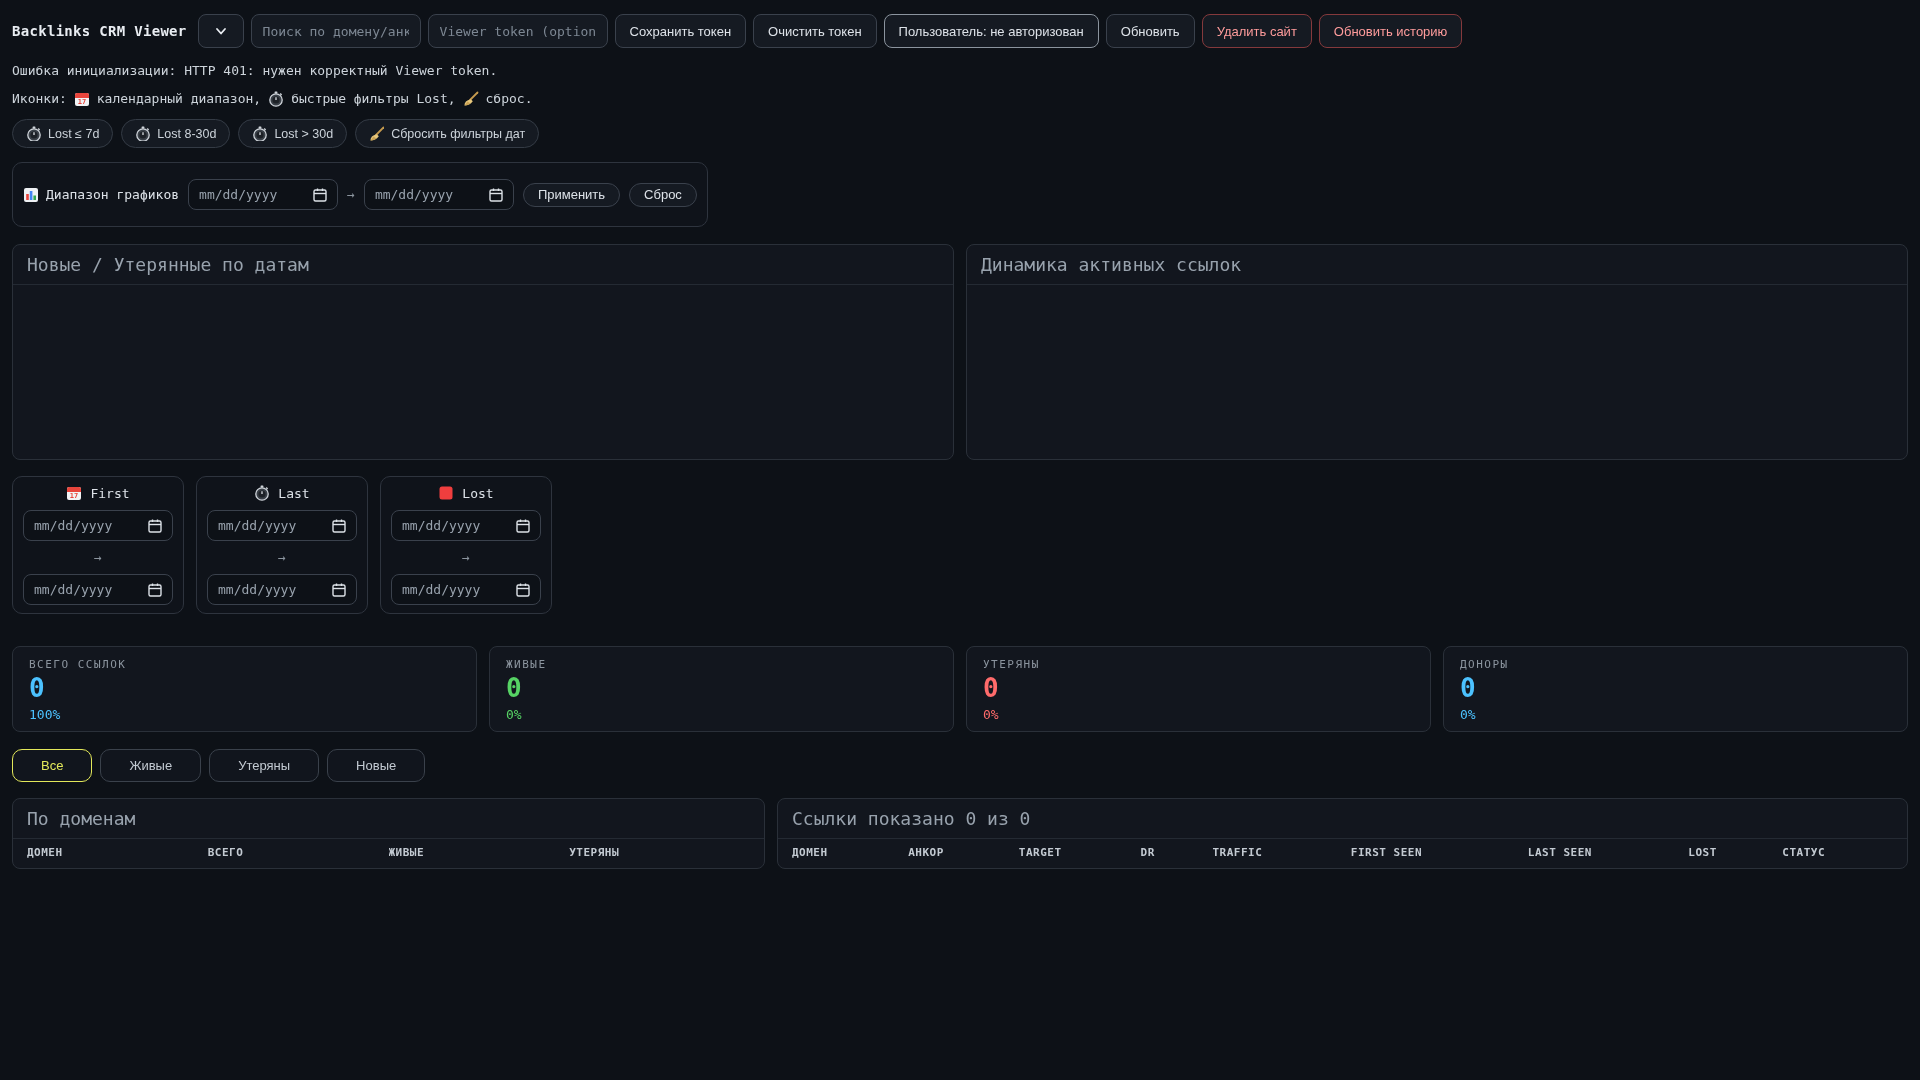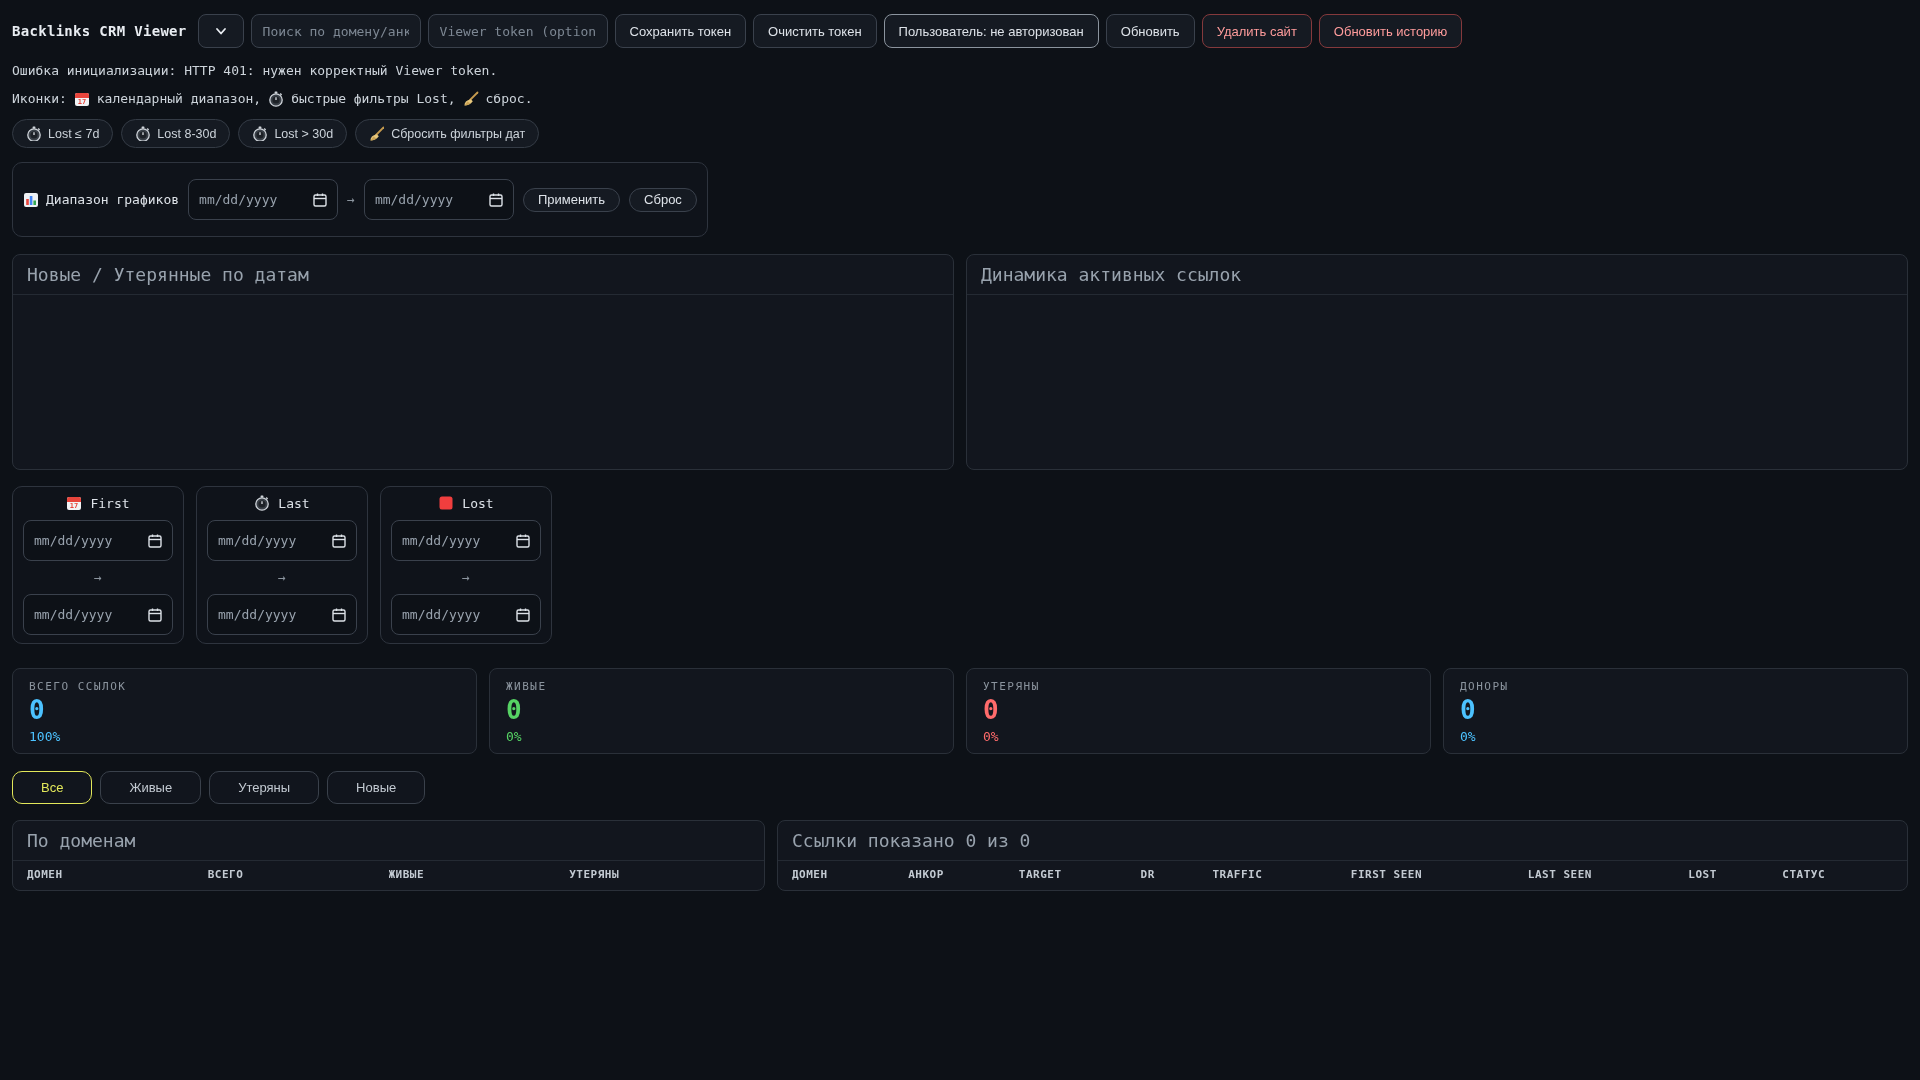--- a/index.html
+++ b/index.html
@@ -47,37 +47,37 @@
   .legend{margin-top:13px;display:flex;align-items:flex-start;gap:7px;color:#cdd4db;}
   .legend .seg{white-space:pre;}
 
   
   .pills{display:flex;gap:8px;margin-top:12px;}
   .pill{display:inline-flex;align-items:center;gap:7px;height:29px;padding:0 13px;border:1px solid #343b45;border-radius:999px;background:#151a22;color:#ccd3da;font-size:12.5px;cursor:pointer;white-space:nowrap;}
 
   
   .range-bar{display:inline-flex;align-items:center;gap:9px;margin-top:14px;padding:16px 10px;border:1px solid #2e343e;border-radius:10px;background:#0f131a;}
   .range-label{display:inline-flex;align-items:center;gap:7px;color:#dde2e8;font-size:13px;white-space:nowrap;}
-  .date-input{display:inline-flex;align-items:center;justify-content:space-between;gap:9px;height:41px;width:150px;padding:0 10px;border:1px solid var(--border-strong);border-radius:8px;background:#0d1117;color:#98a2ad;cursor:pointer;font-size:13px;}
+  .date-input{display:inline-flex;align-items:center;justify-content:space-between;gap:9px;height:31px;width:150px;padding:0 10px;border:1px solid var(--border-strong);border-radius:8px;background:#0d1117;color:#98a2ad;cursor:pointer;font-size:13px;}
   .arrow{color:#8b949e;}
   .btn-sm{height:24px;border-radius:14px;}
 
   
   .charts{display:grid;grid-template-columns:1fr 1fr;gap:12px;margin-top:17px;}
   .panel{background:var(--panel);border:1px solid var(--border);border-radius:8px;overflow:hidden;}
   .panel-title{padding:9px 14px;color:var(--muted);font-size:18px;border-bottom:1px solid #242a33;}
   .chart-body{height:174px;}
 
   
   .date-groups{display:flex;gap:12px;margin-top:16px;}
   .date-group{display:inline-flex;align-items:center;gap:9px;padding:8px 10px;border:1px solid #2e343e;border-radius:10px;background:#0f131a;flex-direction:column;}
   .group-label{display:inline-flex;align-items:center;gap:8px;color:#dde2e8;white-space:nowrap;}
 
   
-  .stats{display:grid;grid-template-columns:repeat(4,1fr);gap:12px;margin-top:24px;}
+  .stats{display:grid;grid-template-columns:repeat(4,1fr);gap:12px;margin-top:32px;}
   .stat-card{background:var(--panel);border:1px solid var(--border);border-radius:8px;padding:11px 16px 12px 16px;height:86px;}
   .stat-label{font-size:11px;color:#8b949e;letter-spacing:1.5px;}
   .stat-value{font-size:26px;font-weight:bold;margin-top:3px;line-height:1.1;}
   .stat-percent{font-size:13px;margin-top:4px;}
 
   
   .tabs{display:flex;gap:8px;margin-top:17px;}
   .status-tab{display:inline-flex;align-items:center;height:33px;padding:0 28px;border:1px solid #3a414b;border-radius:10px;background:#11151d;color:#c3cad2;cursor:pointer;font-size:13px;}
 
   

